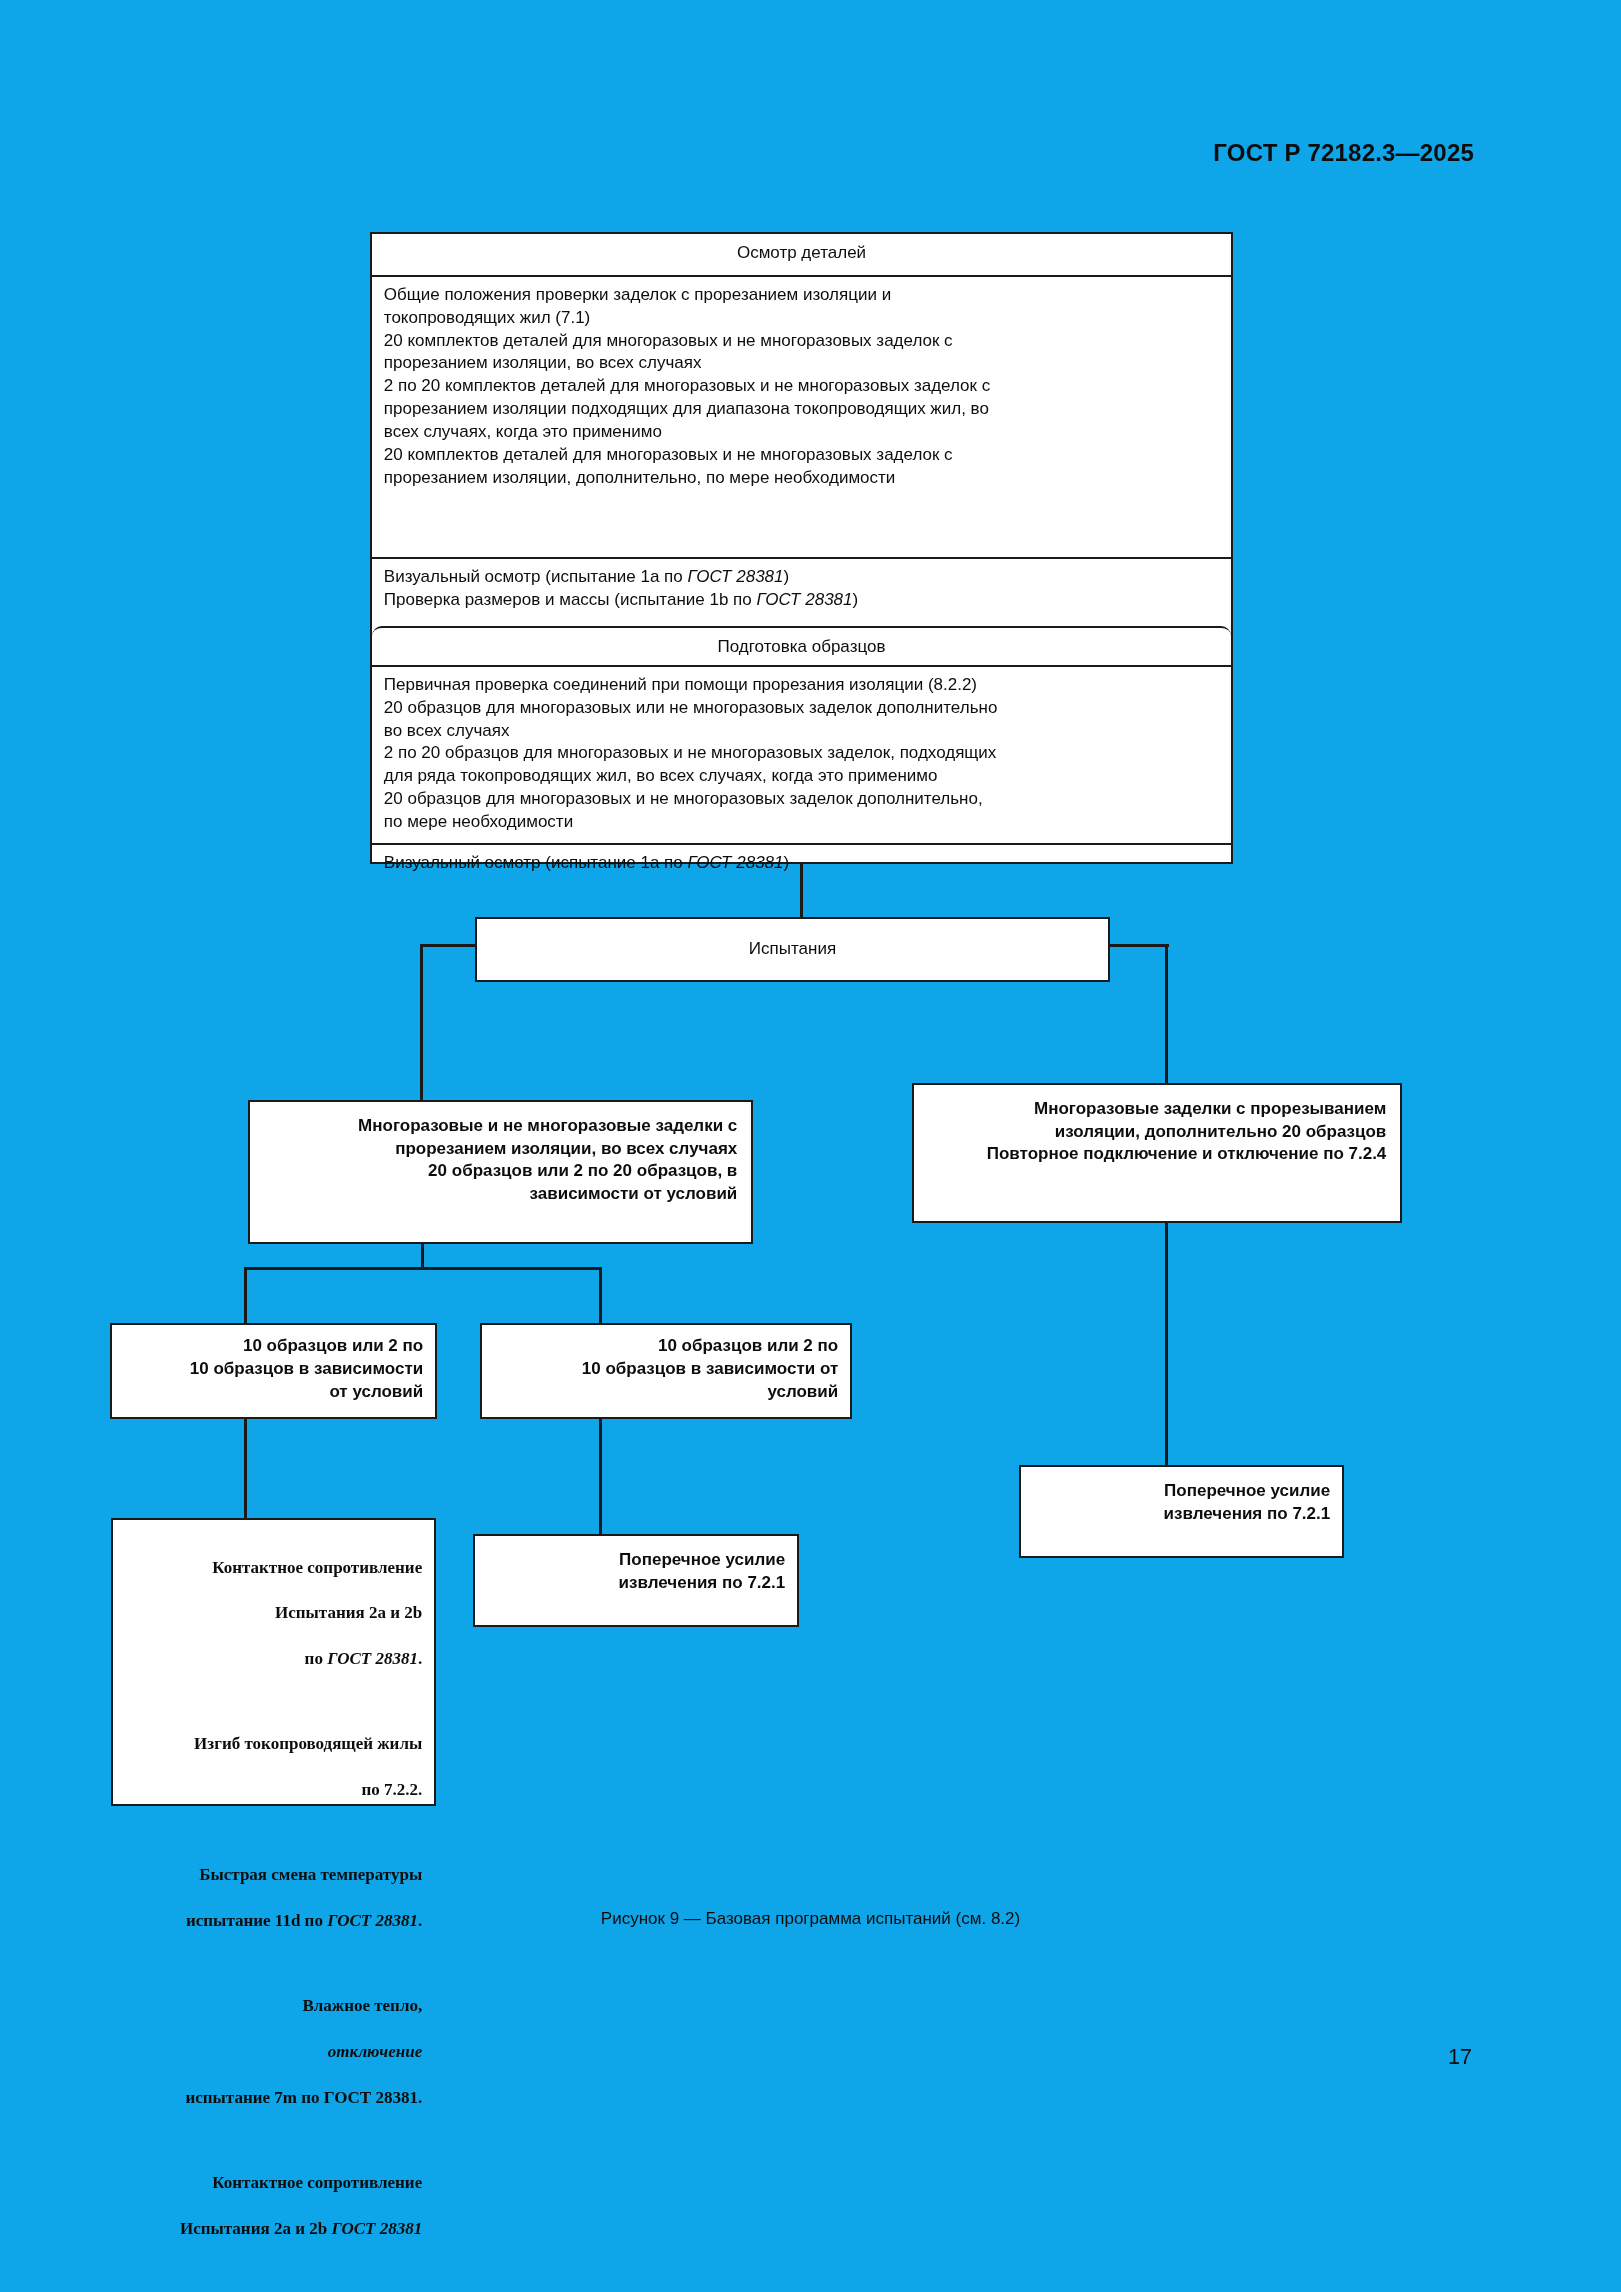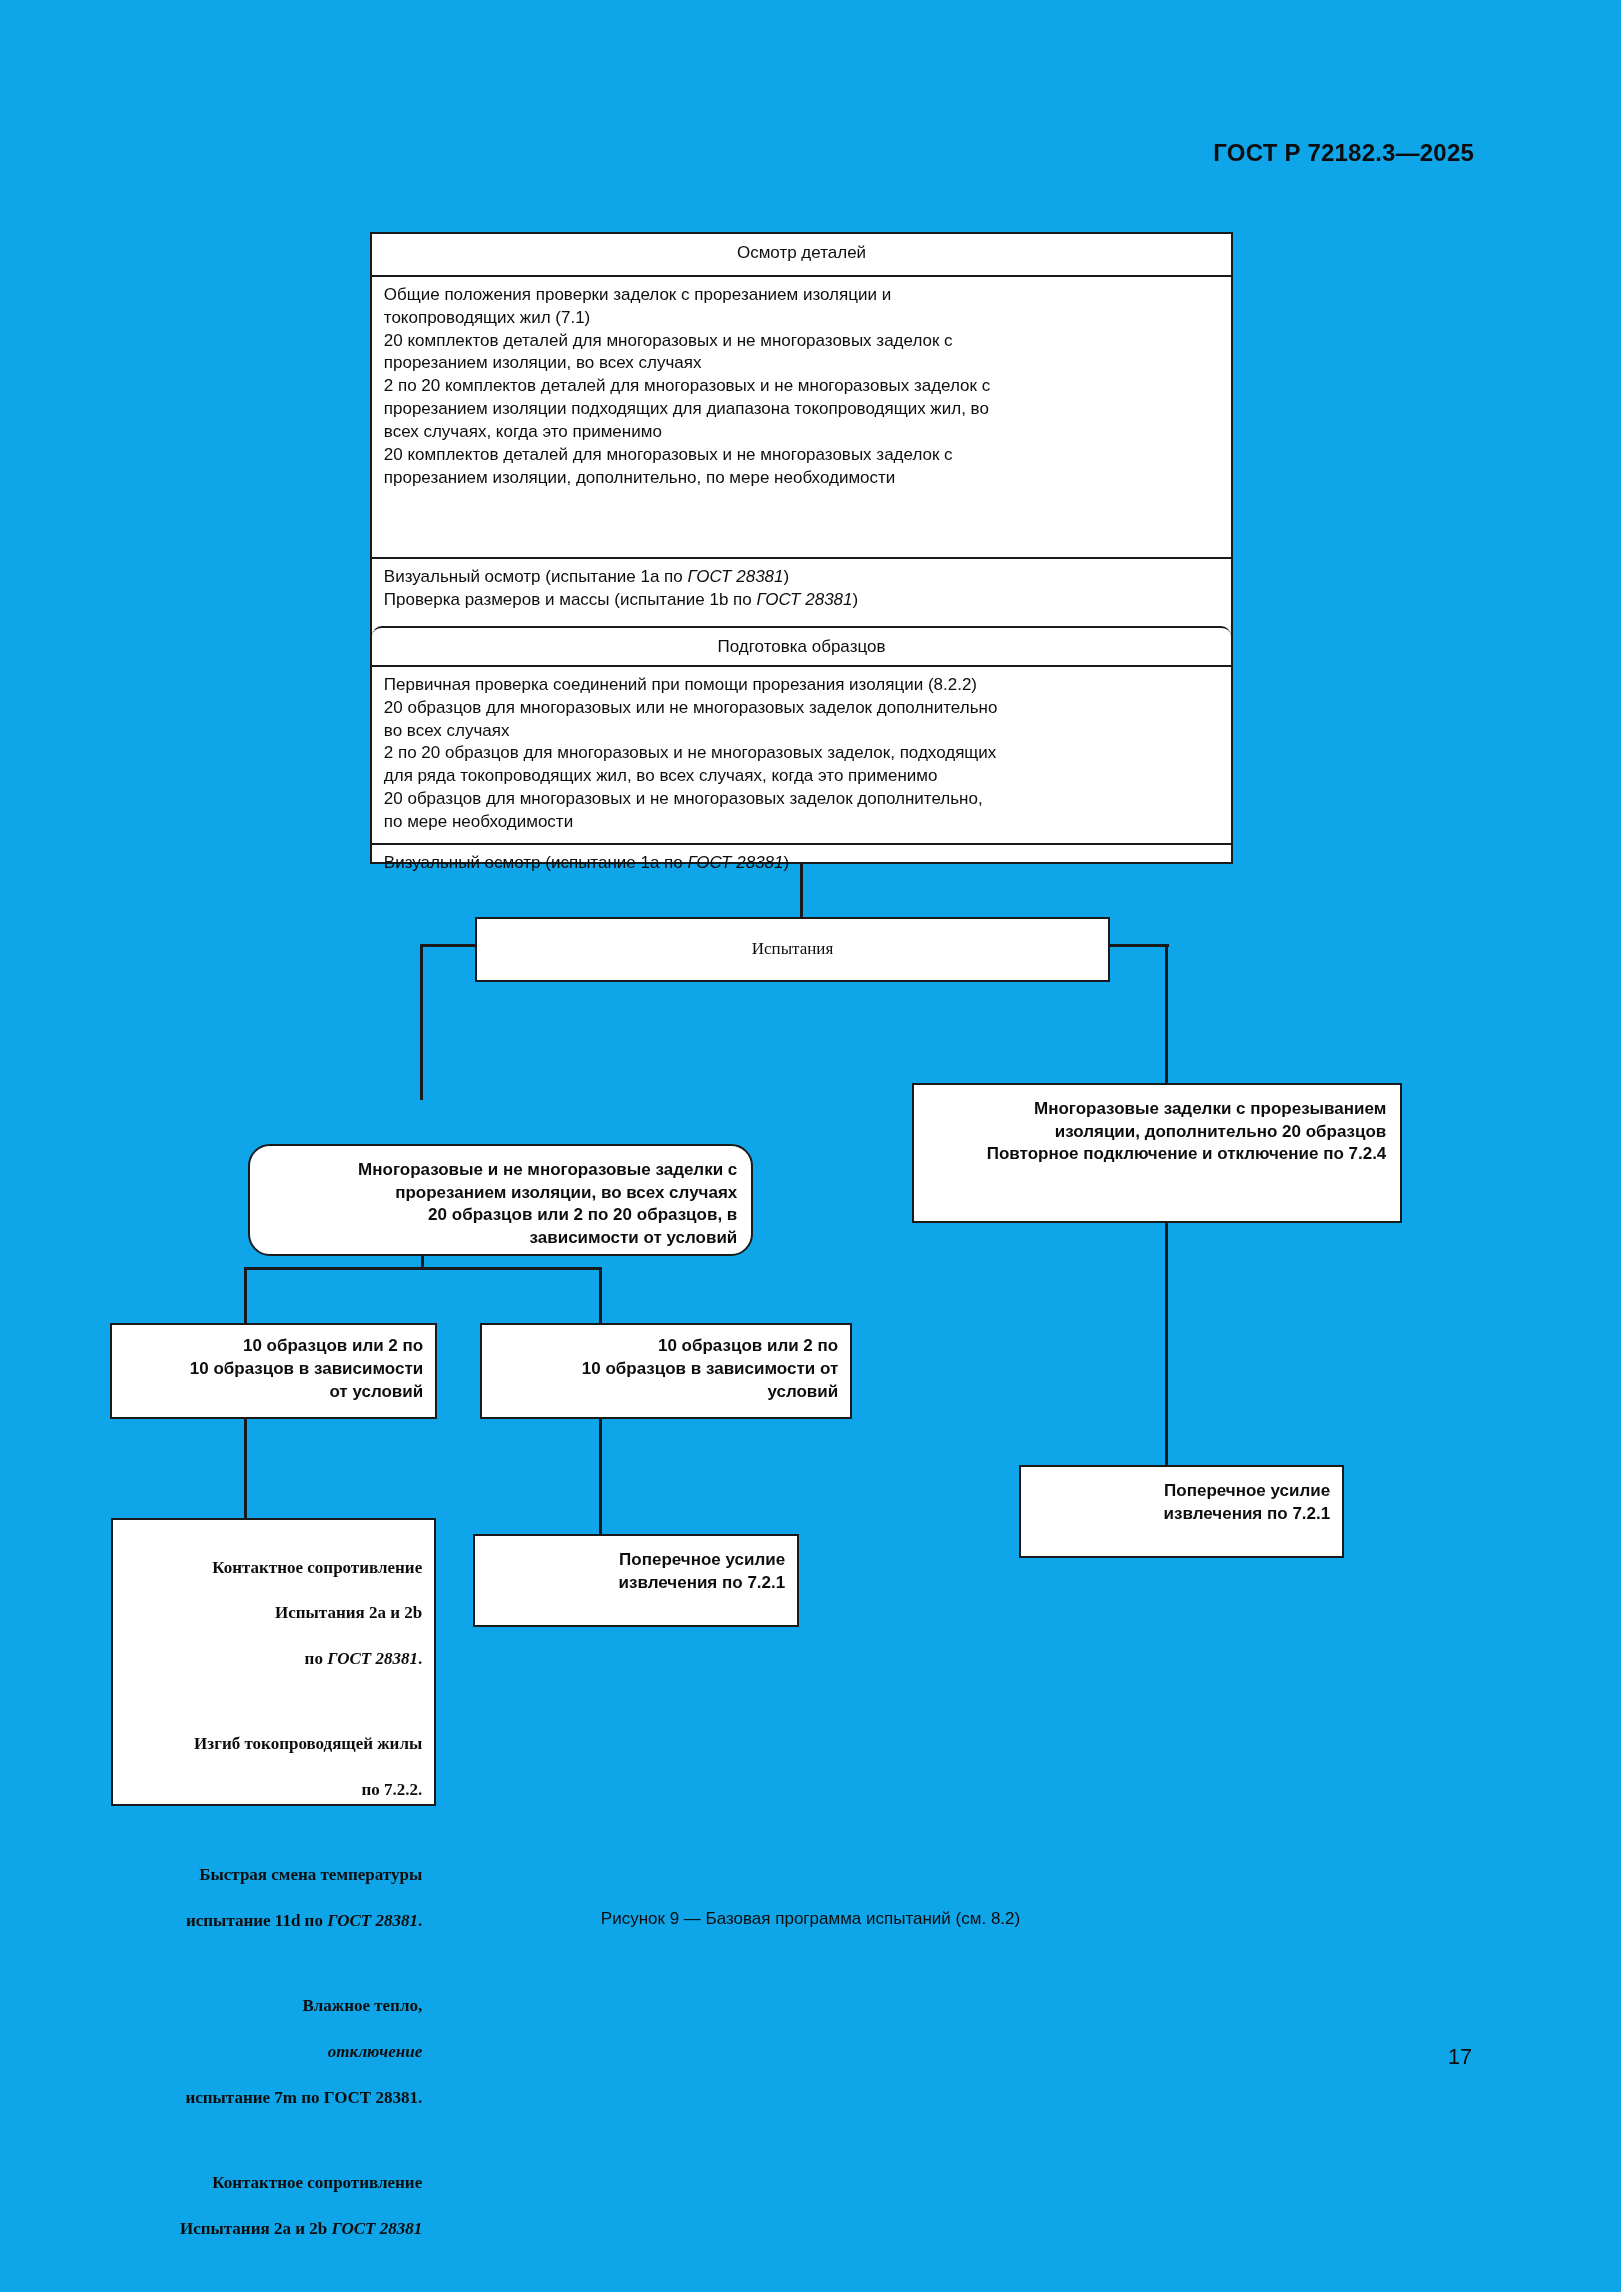--- a/index.html
+++ b/index.html
@@ -147,32 +147,32 @@
     </div>
 
     <div class="cell" style="height:62px;">
       <div class="txt reg"><span>Визуальный осмотр (испытание 1a по </span><i>ГОСТ 28381</i><span>)</span></div>
     </div>
   </div>
 
   <div class="ln v" style="left:800px; top:864px; height:53px;"></div>
 
   <div class="box" style="left:475px; top:917px; width:635px; height:65px;">
-    <div class="cell center" style="height:100%; display:flex; align-items:center; justify-content:center;font-family:Liberation Serif, serif;">
+    <div class="cell center" style="height:100%; display:flex; align-items:center; justify-content:center;">
       <span class="txt reg">Испытания</span>
     </div>
   </div>
 
   <div class="ln h" style="left:420px; top:944px; width:59px;"></div>
   <div class="ln v" style="left:420px; top:944px; height:156px;"></div>
 
   <div class="ln h" style="left:1108px; top:944px; width:61px;"></div>
   <div class="ln v" style="left:1165px; top:944px; height:139px;"></div>
 
-  <div class="box" style="left:248px; top:1144px; width:505px; height:112px;border-radius:22px;">
+  <div class="box" style="left:248px; top:1100px; width:505px; height:144px;">
     <div class="body">
       <span class="txt">Многоразовые и не многоразовые заделки с
 прорезанием изоляции, во всех случаях
 20 образцов или 2 по 20 образцов, в
 зависимости от условий</span>
     </div>
   </div>
 
   <div class="box" style="left:912px; top:1083px; width:490px; height:140px;">
     <div class="body">

